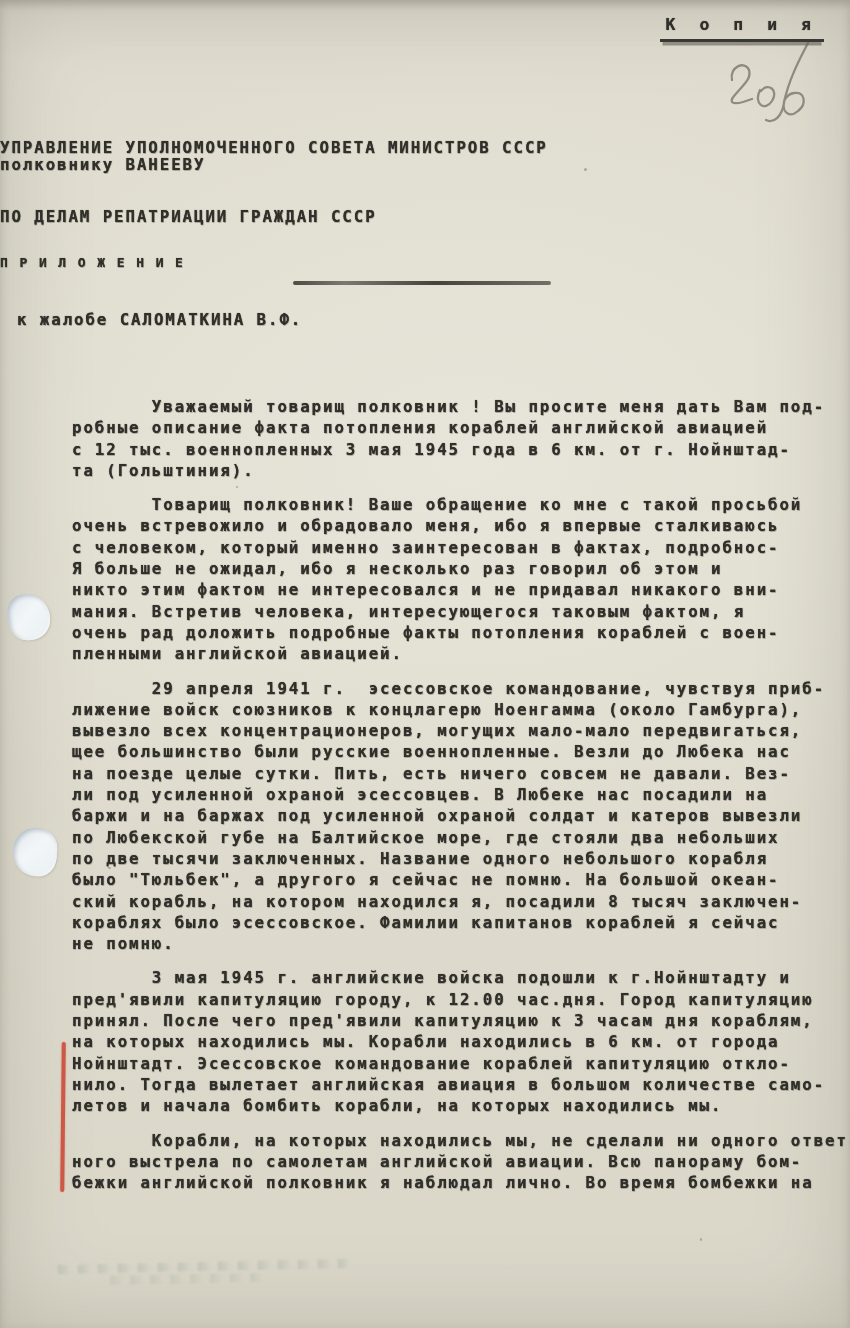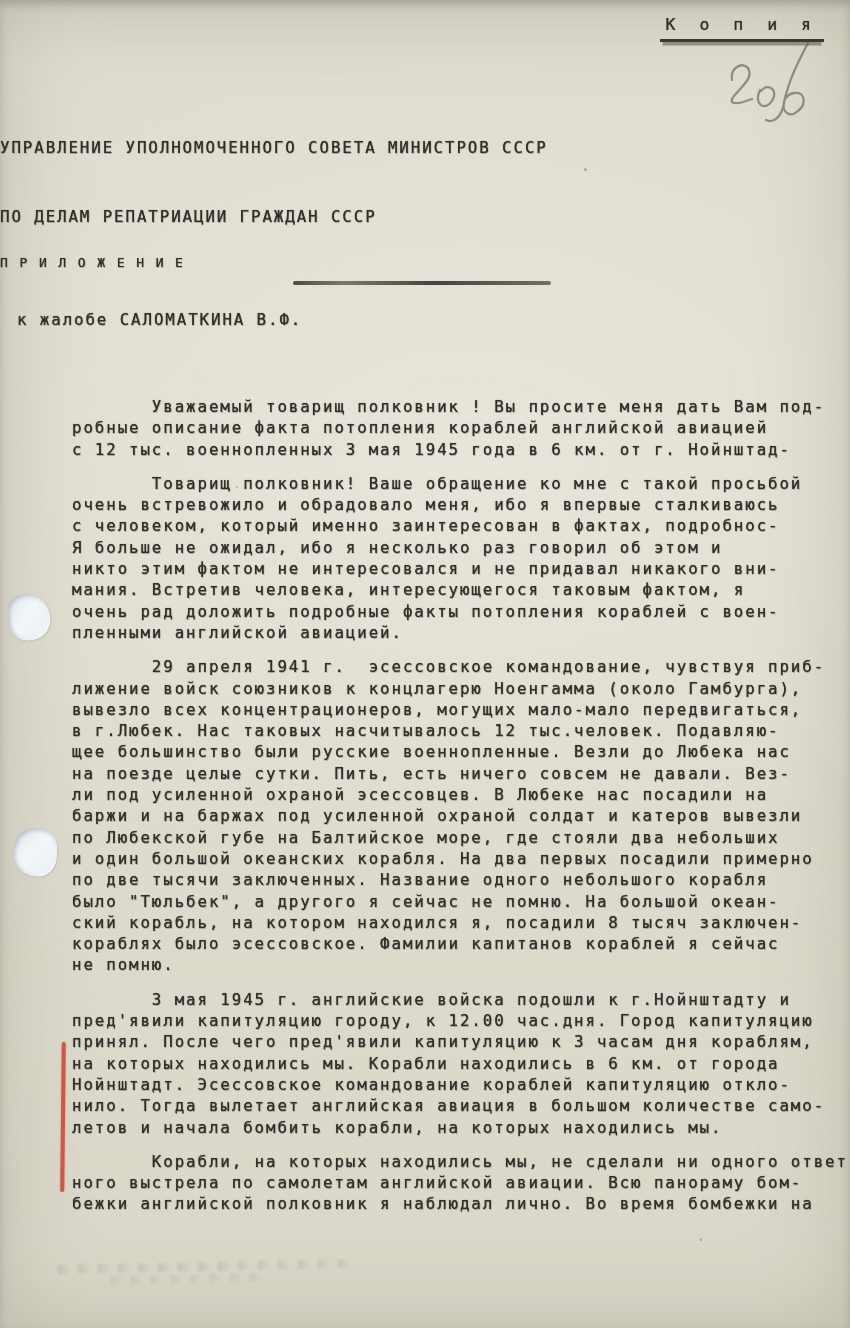--- a/index.html
+++ b/index.html
@@ -7,20 +7,21 @@
     position: relative;
     width: 850px;
     height: 1328px;
     overflow: hidden;
     background:
       radial-gradient(ellipse 900px 600px at 55% 35%, rgba(238,236,226,0.55), rgba(238,236,226,0) 70%),
       linear-gradient(180deg, #cfccc0 0px, #dcd9cc 10px, #e0ddd0 60px, #dfdccf 55%, #dad7c9 100%);
     box-shadow: inset 0 0 90px rgba(115,110,95,0.28), inset 0 4px 10px rgba(90,88,78,0.25);
     font-family: "DejaVu Sans Mono", "Liberation Mono", monospace;
     color: #2f2d29;
+    font-weight: bold;
   }
   .typeline {
     white-space: pre;
     font-size: 15.8px;
     line-height: 21.3px;
     letter-spacing: 1.9px;
     color: #312f2a;
     text-shadow: 0 0 0.9px rgba(46,44,39,0.85), 0.6px 0.6px 0px rgba(46,44,39,0.25);
   }
   .centered { position: absolute; left: 0; width: 100%; text-align: left; }
@@ -90,53 +91,53 @@
       <path d="M44,50 C37,64 49,72 56,61 C63,50 52,42 45,51"></path>
       <path d="M92,3 C82,22 73,40 68,62 C66,73 74,78 82,71 C91,64 89,51 78,53 C71,54 68,60 68,63 C66,76 58,84 50,80"></path>
     </g>
   </svg>
 
   <div class="centered org-header typeline">
     <div>УПРАВЛЕНИЕ УПОЛНОМОЧЕННОГО СОВЕТА МИНИСТРОВ СССР</div>
     <div>ПО ДЕЛАМ РЕПАТРИАЦИИ ГРАЖДАН СССР</div>
   </div>
 
+  <div class="centered addressee typeline">полковнику ВАНЕЕВУ</div>
 
   <div class="centered doc-title typeline">П Р И Л О Ж Е Н И Е</div>
   <div class="title-rule"></div>
 
   <div class="centered doc-subtitle typeline">к жалобе САЛОМАТКИНА В.Ф.</div>
 
   <div class="paragraphs">
       <div class="para">
         <div class="typeline">       Уважаемый товарищ полковник ! Вы просите меня дать Вам под-</div>
         <div class="typeline">робные описание факта потопления кораблей английской авиацией</div>
         <div class="typeline">с 12 тыс. военнопленных 3 мая 1945 года в 6 км. от г. Нойнштад-</div>
+        <div class="typeline">та (Гольштиния).</div>
       </div>
       <div class="para">
         <div class="typeline">       Товарищ полковник! Ваше обращение ко мне с такой просьбой</div>
         <div class="typeline">очень встревожило и обрадовало меня, ибо я впервые сталкиваюсь</div>
         <div class="typeline">с человеком, который именно заинтересован в фактах, подробнос-</div>
         <div class="typeline">Я больше не ожидал, ибо я несколько раз говорил об этом и</div>
         <div class="typeline">никто этим фактом не интересовался и не придавал никакого вни-</div>
         <div class="typeline">мания. Встретив человека, интересующегося таковым фактом, я</div>
         <div class="typeline">очень рад доложить подробные факты потопления кораблей с воен-</div>
         <div class="typeline">пленными английской авиацией.</div>
       </div>
       <div class="para">
         <div class="typeline">       29 апреля 1941 г.  эсессовское командование, чувствуя приб-</div>
         <div class="typeline">лижение войск союзников к концлагерю Ноенгамма (около Гамбурга),</div>
         <div class="typeline">вывезло всех концентрационеров, могущих мало-мало передвигаться,</div>
-        <div class="typeline">в г.Любек. Нас таковых насчитывалось 12 тыс.человек. Подавляю-</div>
         <div class="typeline">щее большинство были русские военнопленные. Везли до Любека нас</div>
         <div class="typeline">на поезде целые сутки. Пить, есть ничего совсем не давали. Вез-</div>
         <div class="typeline">ли под усиленной охраной эсессовцев. В Любеке нас посадили на</div>
         <div class="typeline">баржи и на баржах под усиленной охраной солдат и катеров вывезли</div>
         <div class="typeline">по Любекской губе на Балтийское море, где стояли два небольших</div>
-        <div class="typeline">и один большой океанских корабля. На два первых посадили примерно</div>
         <div class="typeline">по две тысячи заключенных. Название одного небольшого корабля</div>
         <div class="typeline">было "Тюльбек", а другого я сейчас не помню. На большой океан-</div>
         <div class="typeline">ский корабль, на котором находился я, посадили 8 тысяч заключен-</div>
         <div class="typeline">кораблях было эсессовское. Фамилии капитанов кораблей я сейчас</div>
         <div class="typeline">не помню.</div>
       </div>
       <div class="para">
         <div class="typeline">       3 мая 1945 г. английские войска подошли к г.Нойнштадту и</div>
         <div class="typeline">пред'явили капитуляцию городу, к 12.00 час.дня. Город капитуляцию</div>
         <div class="typeline">принял. После чего пред'явили капитуляцию к 3 часам дня кораблям,</div>

